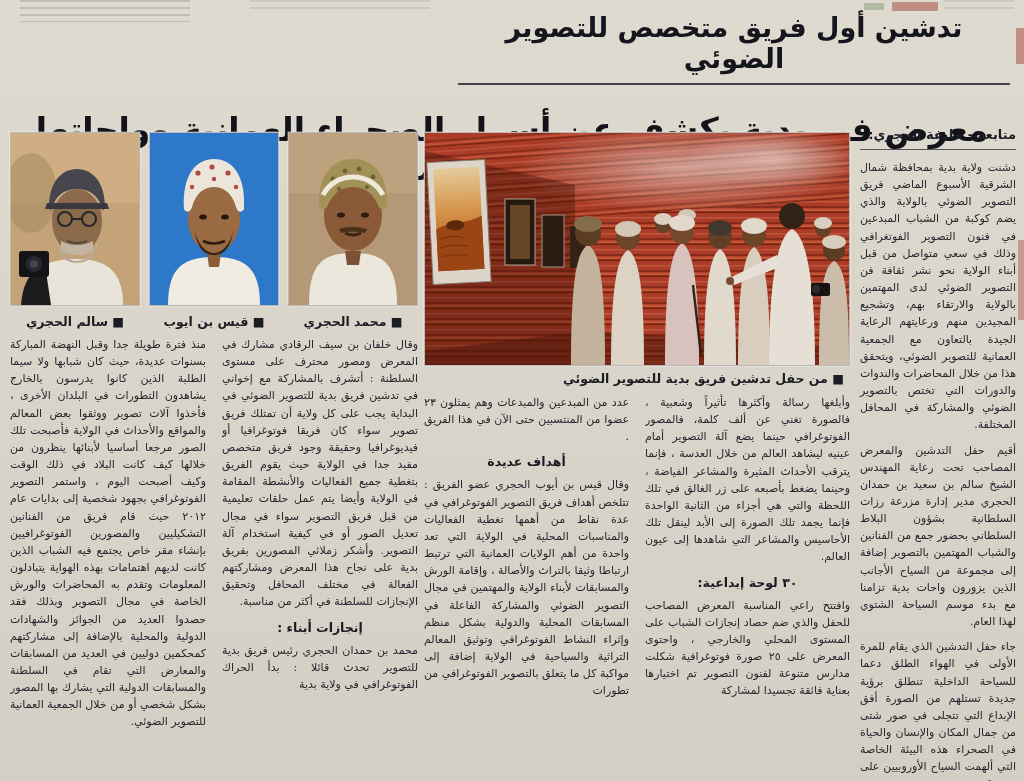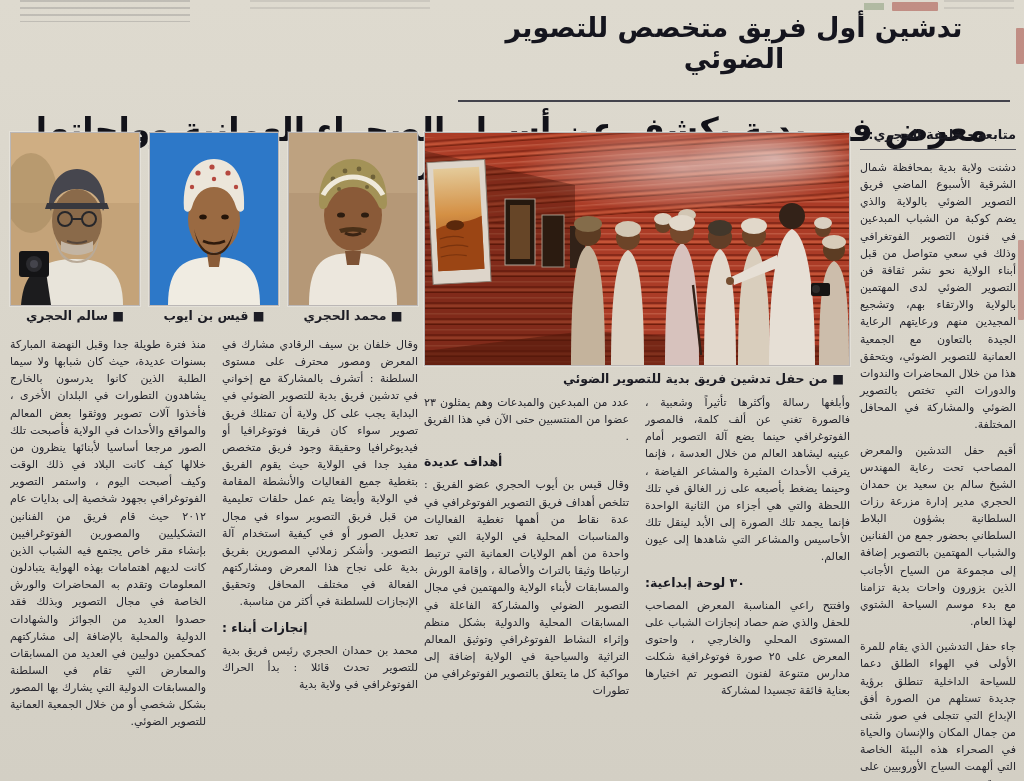--- a/index.html
+++ b/index.html
@@ -10,41 +10,41 @@
   }
   
   .artifact{position:absolute;pointer-events:none;opacity:.5;}
   .frag-lines{background:repeating-linear-gradient(180deg,rgba(90,90,95,.45) 0 2px,transparent 2px 7px);filter:blur(.4px);}
   .red-frag{background:#a4413a;border-radius:1px;}
   .green-frag{background:#5f7d4e;}
   
   .kicker{
     position:absolute;top:12px;right:14px;width:552px;text-align:center;
     font-size:27px;font-weight:bold;color:#15151e;letter-spacing:0;
-    padding-bottom:26px;border-bottom:2px solid #43434c;
+    padding-bottom:9px;border-bottom:2px solid #43434c;
   }
   .headline{
     position:absolute;top:66px;right:8px;left:8px;text-align:center;
     font-size:33px;font-weight:bold;color:#121219;margin-top:44px;
   }
   
   .lead-col{position:absolute;top:127px;right:8px;width:156px;bottom:23px;}
   .byline{font-size:13px;font-weight:bold;color:#1c1c24;text-align:right;
     padding-bottom:7px;border-bottom:1.5px solid #56565e;margin-bottom:9px;}
   .bodytext p{font-size:11px;line-height:1.56;text-align:justify;margin:0 0 8px;color:#26262e;}
-  .subhead{font-size:12.5px;font-weight:bold;color:#1a1a22;text-align:left;margin:9px 0 7px;}
+  .subhead{font-size:12.5px;font-weight:bold;color:#1a1a22;text-align:center;margin:9px 0 7px;}
   
   .main-photo-block{position:absolute;top:132px;right:174px;width:426px;}
   .photo-frame{border:1px solid rgba(60,50,45,.35);background:#fff;box-shadow:0 0 0 1px rgba(255,255,255,.25);}
   .main-caption{font-size:12.5px;font-weight:bold;text-align:right;margin-top:5px;padding-right:6px;color:#1c1c24;}
   
   .portraits{position:absolute;top:132px;right:606px;width:408px;display:flex;gap:9px;}
   .portrait{flex:1;}
   .portrait .photo-frame{height:172px;}
-  .portrait-caption{font-size:12.5px;font-weight:bold;text-align:center;margin-top:2px;color:#1c1c24;}
+  .portrait-caption{font-size:12.5px;font-weight:bold;text-align:center;margin-top:8px;color:#1c1c24;}
   
   .cols-mid{position:absolute;top:394px;right:174px;width:426px;bottom:4px;display:flex;gap:16px;}
   .cols-left{position:absolute;top:336px;right:606px;width:408px;bottom:4px;display:flex;gap:16px;}
   .col{flex:1;overflow:hidden;}
   svg{display:block;}
 </style>
 </head>
 <body>
 
 <div class="page">

